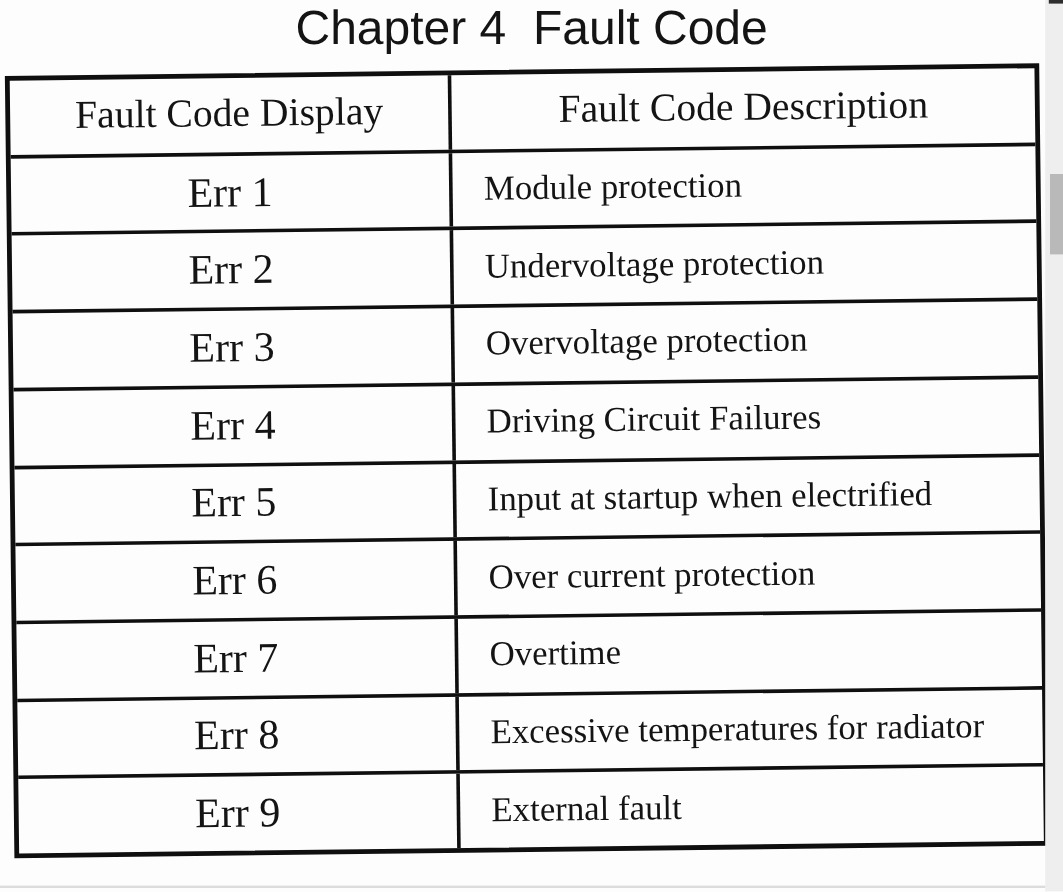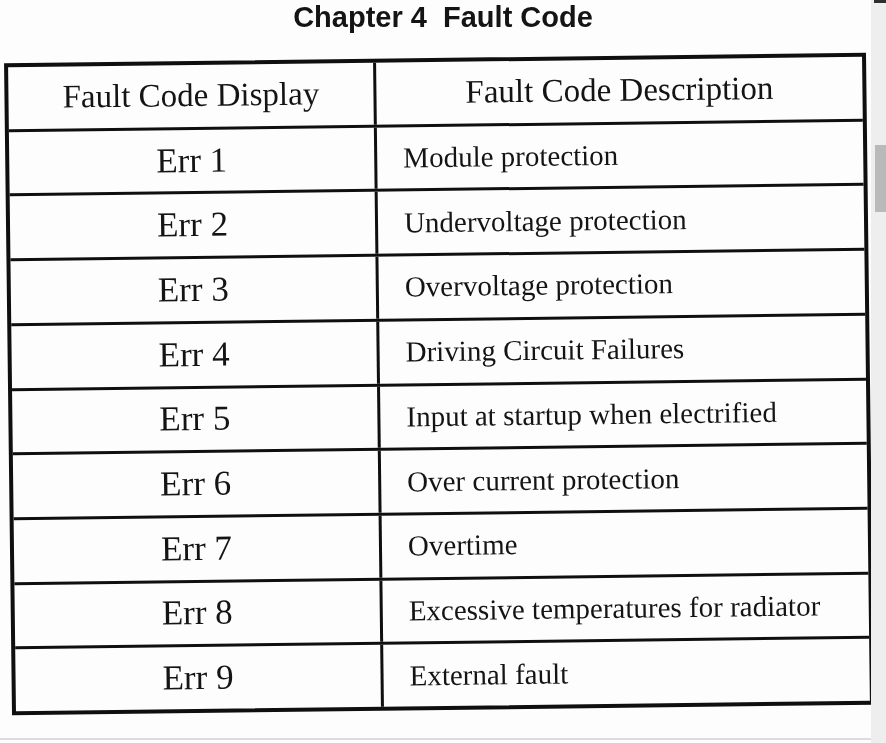--- a/index.html
+++ b/index.html
@@ -17,22 +17,22 @@
     background: var(--page-bg, #fdfdfd);
     color: var(--text, #141414);
   }
   .title {
     position: absolute;
     top: 2px;
     left: 0;
     width: 100%;
     text-align: center;
     font-family: "Liberation Sans", sans-serif;
-    font-weight: 700;
-    font-size: 29px;
+    font-weight: 400;
+    font-size: 40px;
     line-height: 1.1;
     white-space: pre;
     color: var(--text, #141414);
   }
   .fault-table {
     position: absolute;
     left: 8px;
     top: 58px;
     width: 862px;
     height: 652px;

